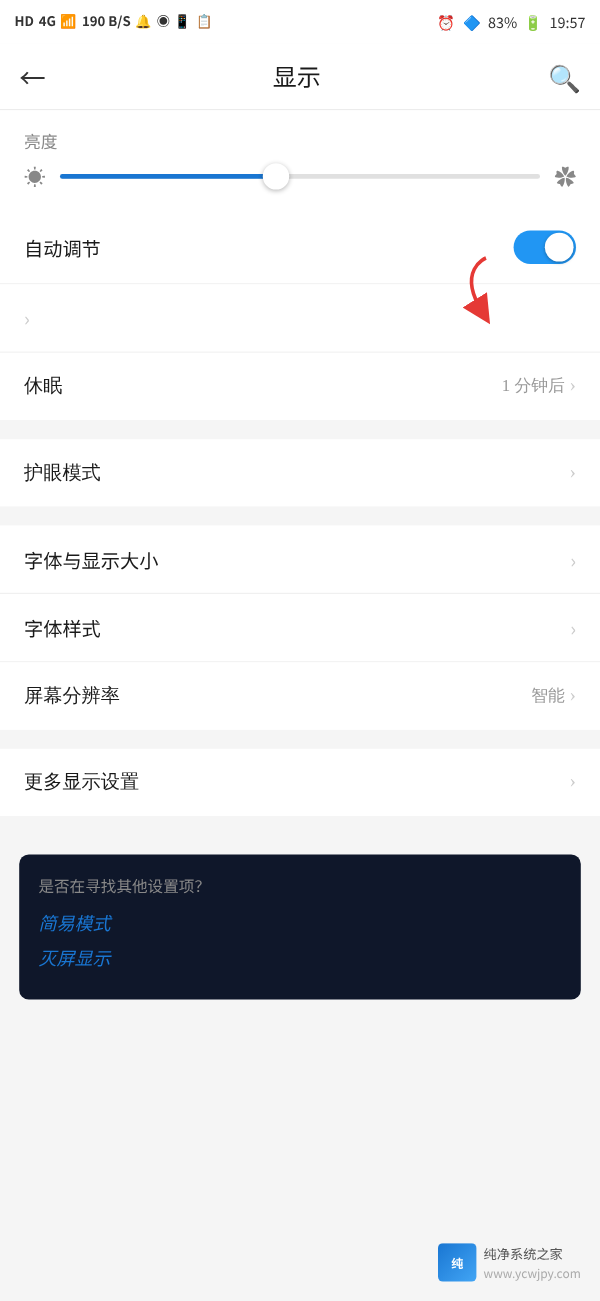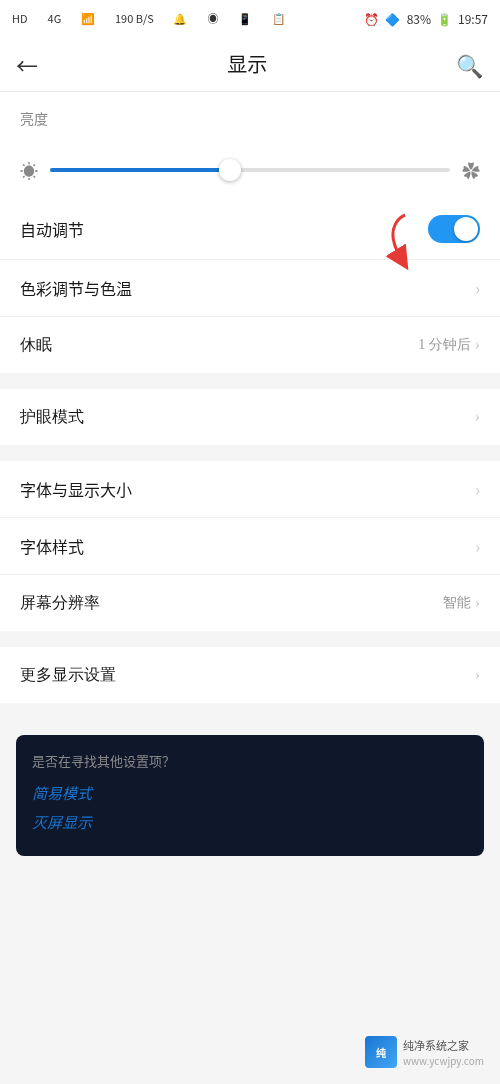--- a/index.html
+++ b/index.html
@@ -21,23 +21,23 @@
       display: flex;
       align-items: center;
       justify-content: space-between;
       padding: 0 12px;
       font-size: 12px;
       color: #333;
     }
     .status-left {
       display: flex;
       align-items: center;
-      gap: 20px;
+      gap: 4px;
       font-size: 11px;
-      font-weight: normal;
+      font-weight: bold;
     }
     .status-right {
       display: flex;
       align-items: center;
       gap: 6px;
       font-size: 12px;
     }
 
     
     .nav-bar {
@@ -74,21 +74,21 @@
 
     
     .brightness-section {
       background: #fff;
       padding: 16px 20px;
       margin-bottom: 0;
     }
     .section-label {
       font-size: 14px;
       color: #888;
-      margin-bottom: 29px;
+      margin-bottom: 6px;
     }
     .brightness-row {
       display: flex;
       align-items: center;
       gap: 12px;
     }
     .brightness-icon {
       font-size: 18px;
       color: #888;
     }
@@ -277,21 +277,20 @@
   </div>
 
   <div class="setting-row">
     <span class="setting-label">自动调节</span>
     <div class="toggle">
       <div class="toggle-thumb"></div>
     </div>
   </div>
 
   <div class="setting-row">
-    <span class="setting-label">色彩调节与色温</span>
     <div class="setting-value">
       <span class="chevron">›</span>
     </div>
   </div>
 
   <div class="setting-row">
     <span class="setting-label">休眠</span>
     <div class="setting-value">
       <span>1 分钟后</span>
       <span class="chevron">›</span>

